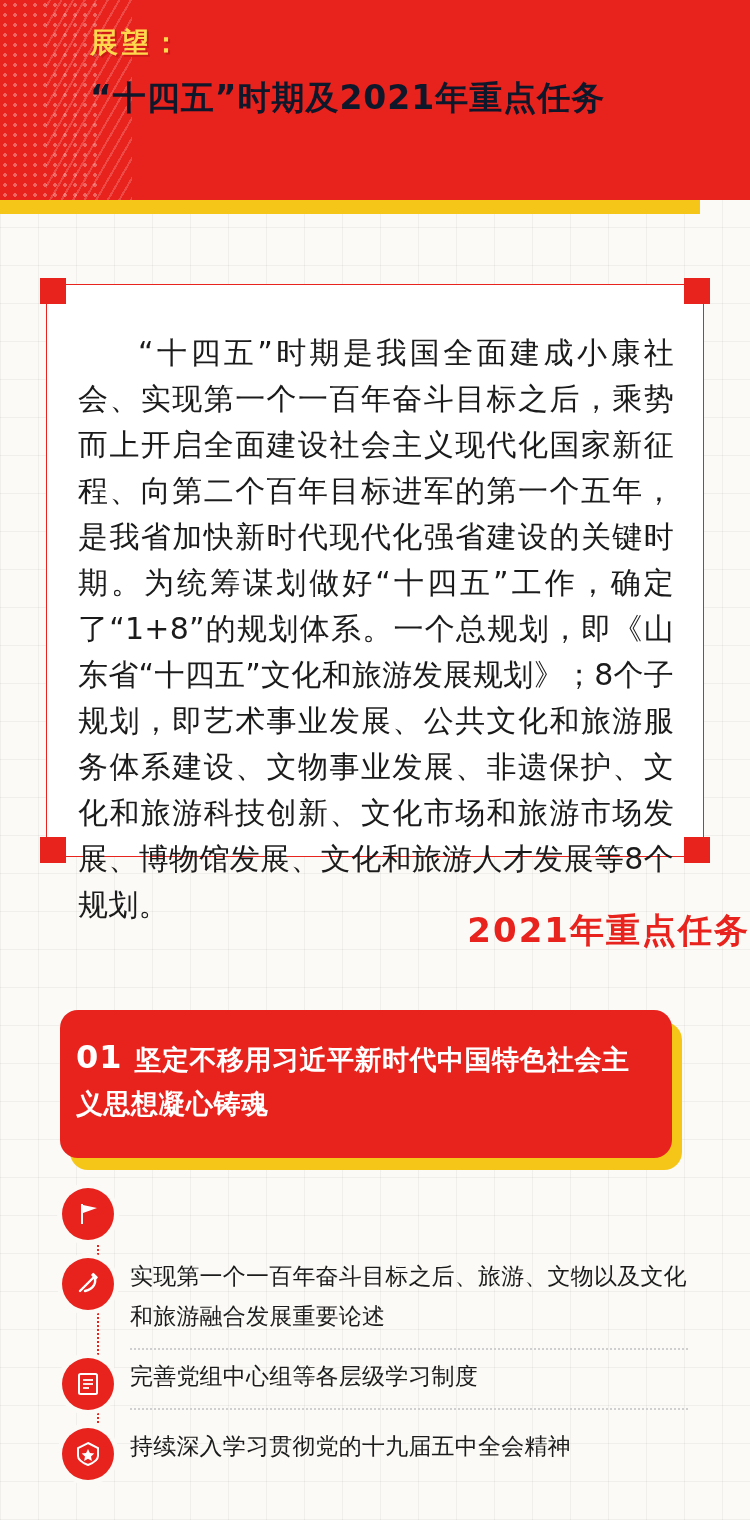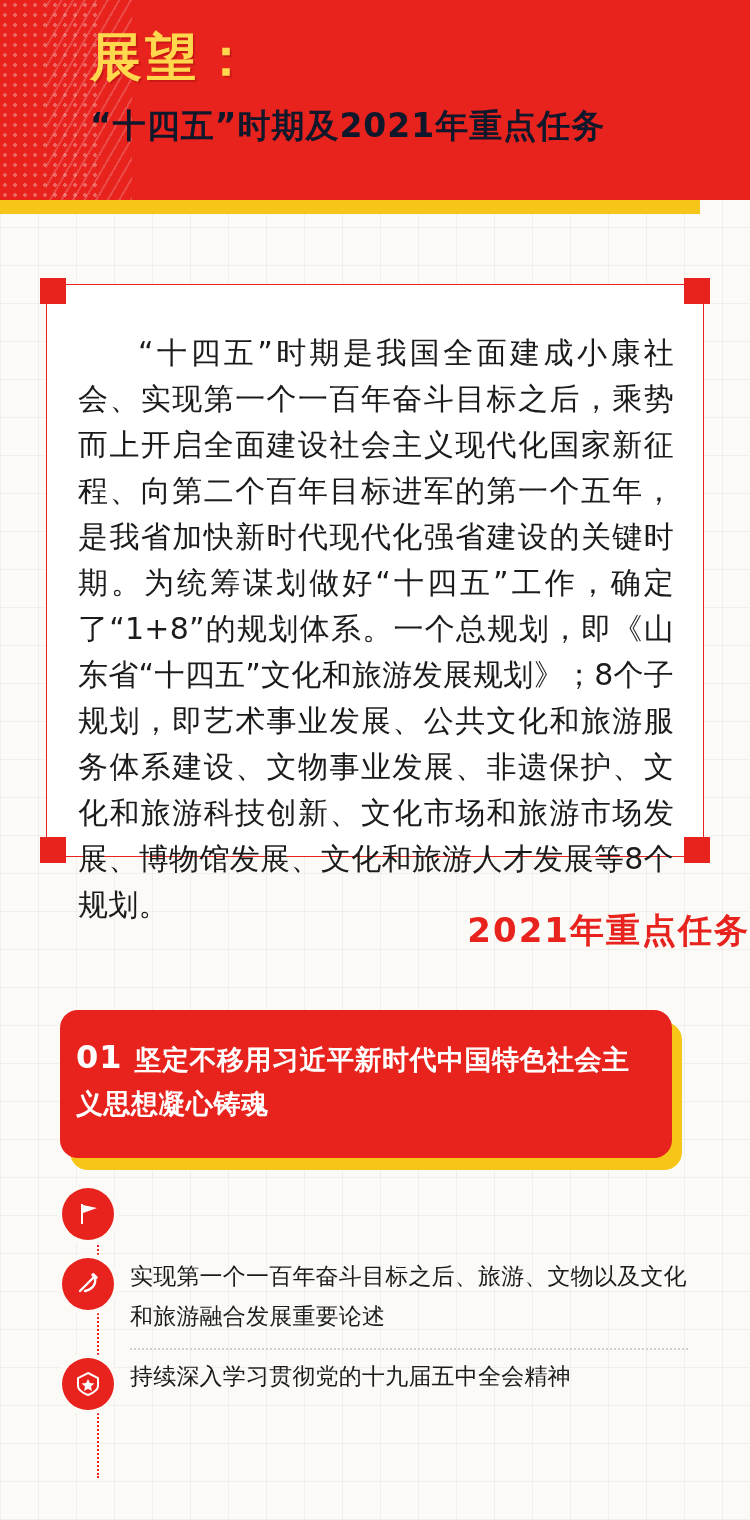--- a/index.html
+++ b/index.html
@@ -43,21 +43,21 @@
     background: repeating-linear-gradient(-60deg, rgba(255,255,255,0.18) 0 2px, transparent 2px 10px);
   }
   .header-text {
     position: absolute;
     left: 90px; top: 26px;
     width: 630px;
   }
   .title-main {
     font-family: "DejaVu Sans", "Liberation Sans", sans-serif;
     font-weight: bold;
-    font-size: 52px;
+    font-size: 28px;
     color: #ffd84d;
     letter-spacing: 3px;
     line-height: 1.2;
     text-shadow: 2px 2px 0 rgba(120,0,0,0.25);
   }
   .title-sub {
     margin-top: 16px;
     font-weight: bold;
     font-size: 33px;
     color: #0f172a;
@@ -253,20 +253,33 @@
           <path d="M7 22 L20 9" stroke="#fff" stroke-width="2.4" fill="none" stroke-linecap="round"></path>
           <rect x="18" y="5" width="7" height="3.5" rx="1" fill="#fff" transform="rotate(45 21 7)"></rect>
           <path d="M21 8 C24 13 21 20 12 22" stroke="#fff" stroke-width="2.4" fill="none" stroke-linecap="round"></path>
         </svg>
       </span>
       <div class="body">
         <p>实现第一个一百年奋斗目标之后、旅游、文物以及文化和旅游融合发展重要论述</p>
       </div>
     </div>
 
+    <div class="bullet">
+      <span class="badge">
+        <svg width="28" height="28" viewBox="0 0 28 28">
+          <rect x="5" y="4" width="18" height="20" rx="1.5" fill="none" stroke="#fff" stroke-width="2"></rect>
+          <line x1="9" y1="10" x2="19" y2="10" stroke="#fff" stroke-width="1.8"></line>
+          <line x1="9" y1="14" x2="19" y2="14" stroke="#fff" stroke-width="1.8"></line>
+          <line x1="9" y1="18" x2="15" y2="18" stroke="#fff" stroke-width="1.8"></line>
+        </svg>
+      </span>
+      <div class="body">
+        <p>完善党组中心组等各层级学习制度</p>
+      </div>
+    </div>
 
     <div class="bullet">
       <span class="badge">
         <svg width="30" height="30" viewBox="0 0 30 30">
           <path d="M15 4 L25 9 L25 17 C25 21 20 24 15 26 C10 24 5 21 5 17 L5 9 Z" fill="none" stroke="#fff" stroke-width="2"></path>
           <path d="M15 10 L16.9 14.1 L21.3 14.6 L18 17.6 L18.9 22 L15 19.8 L11.1 22 L12 17.6 L8.7 14.6 L13.1 14.1 Z" fill="#fff"></path>
         </svg>
       </span>
       <div class="body">
         <p>持续深入学习贯彻党的十九届五中全会精神</p>

